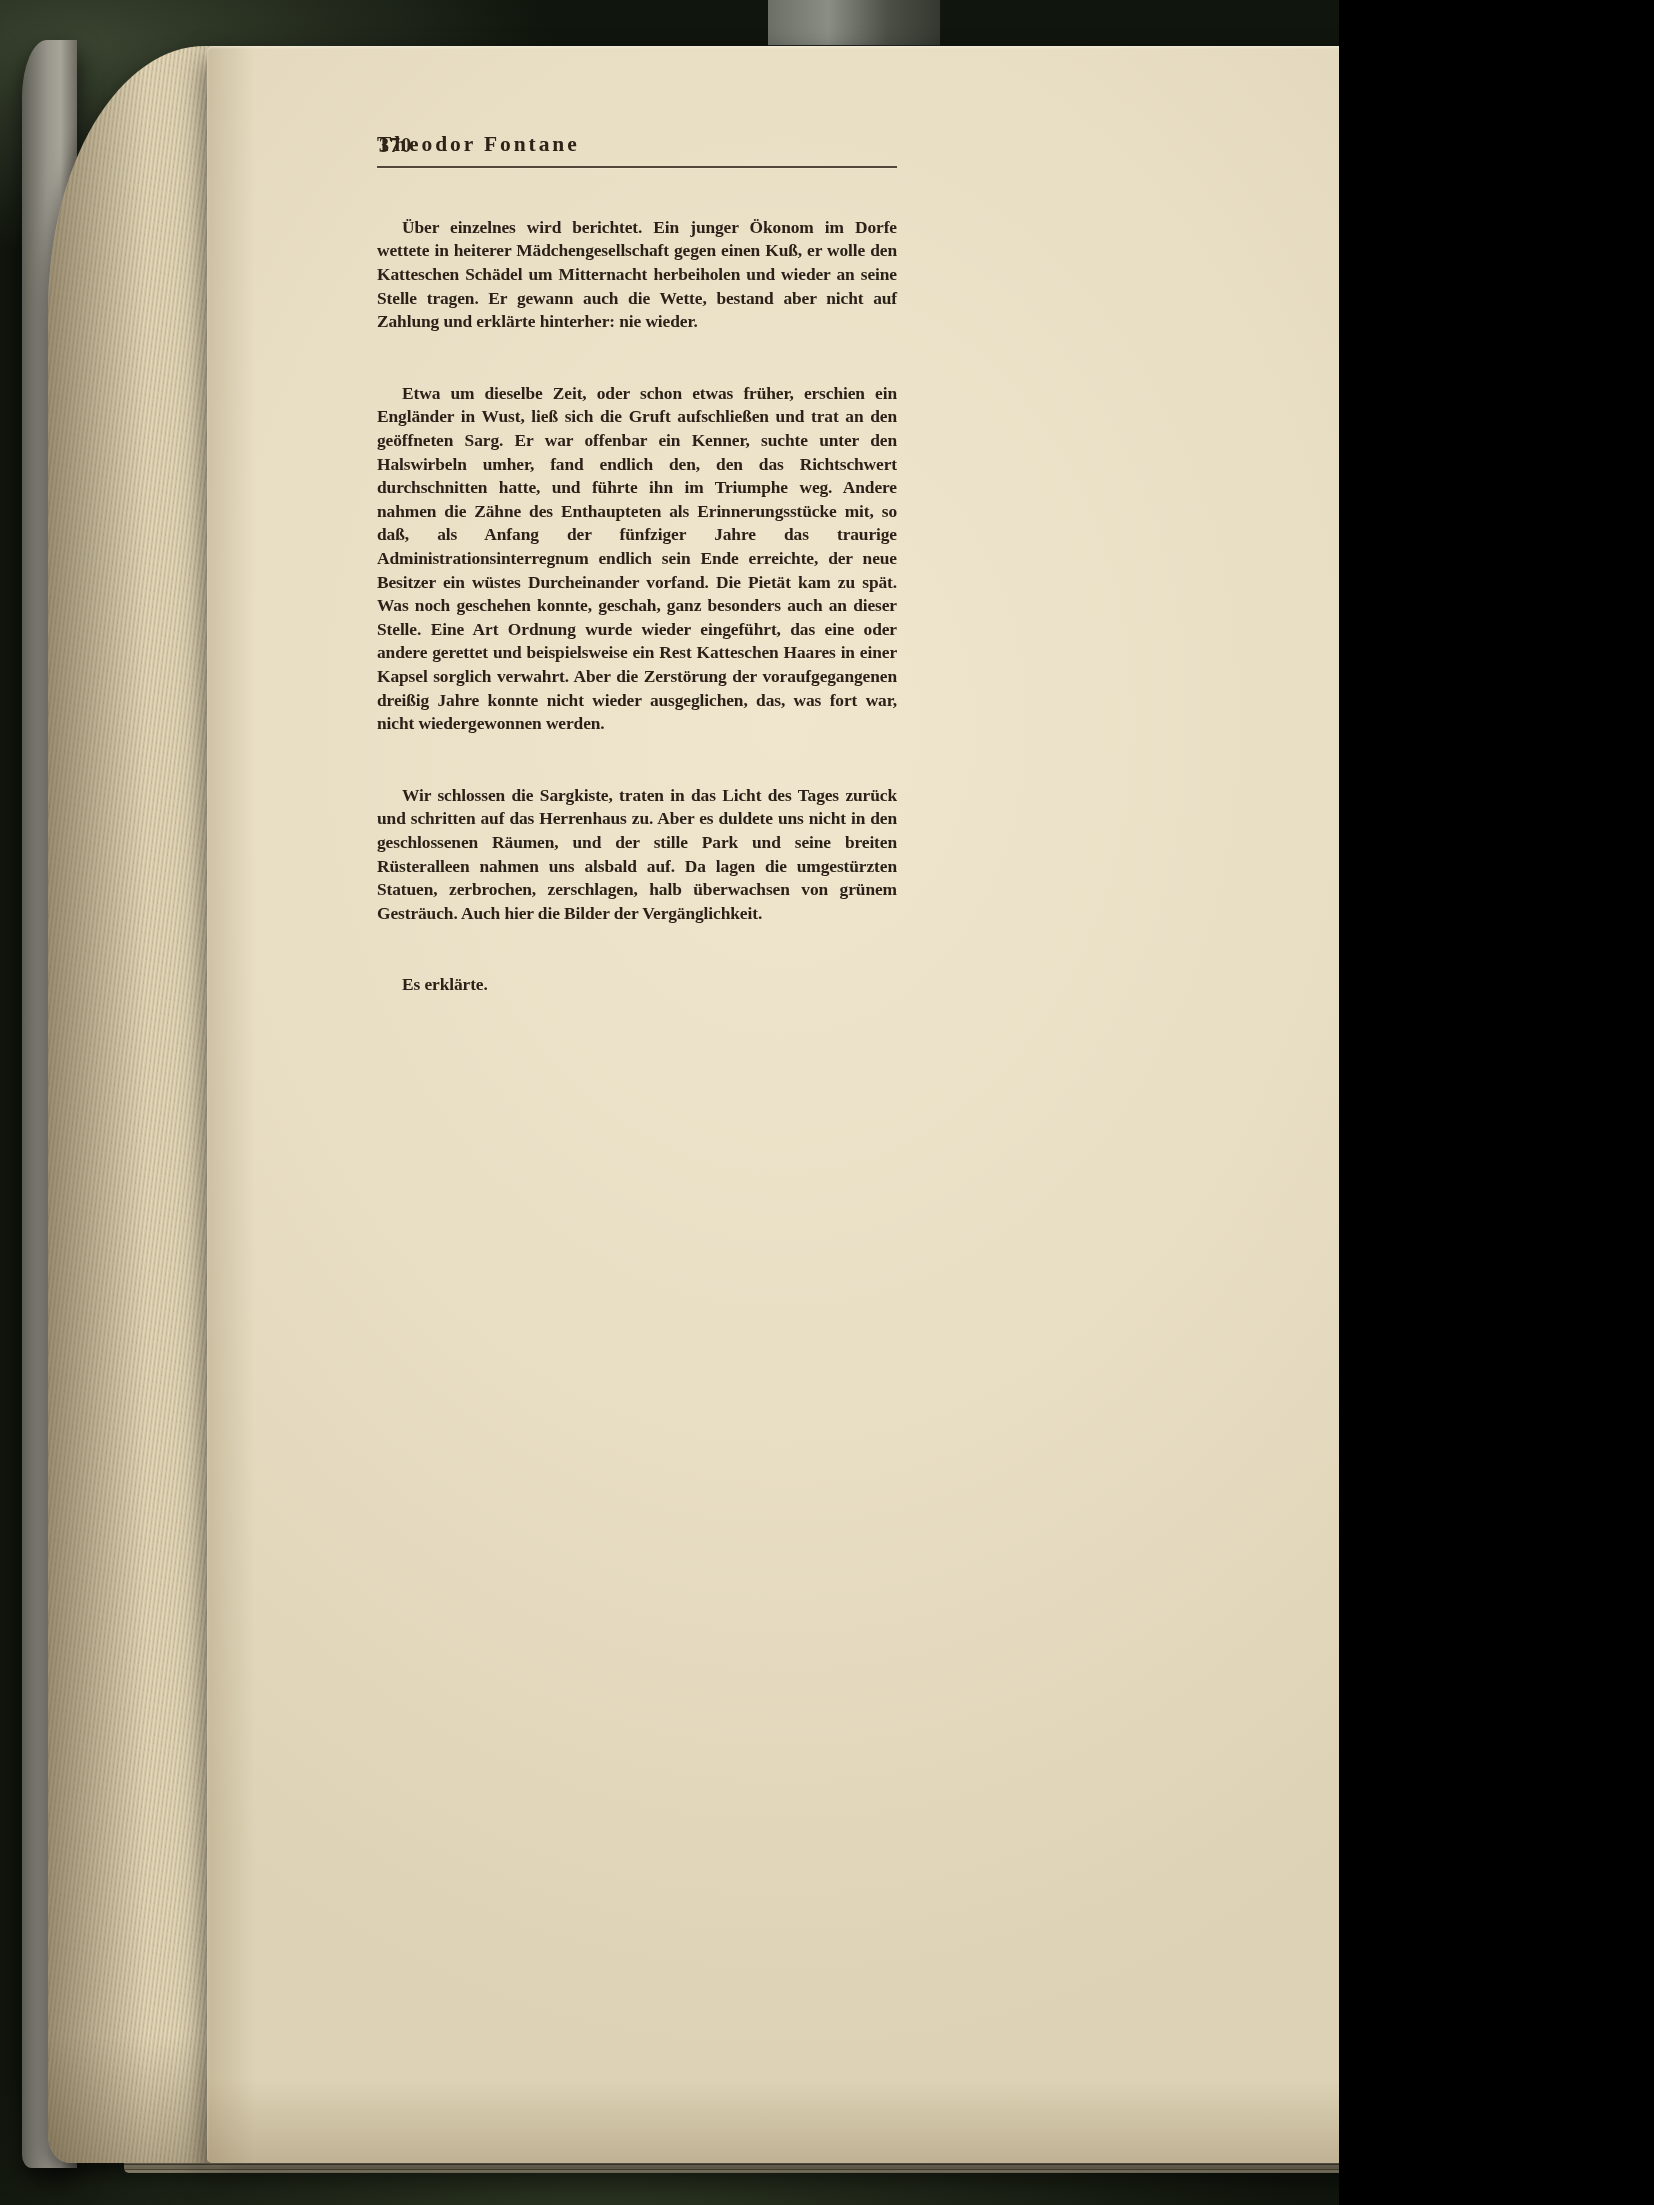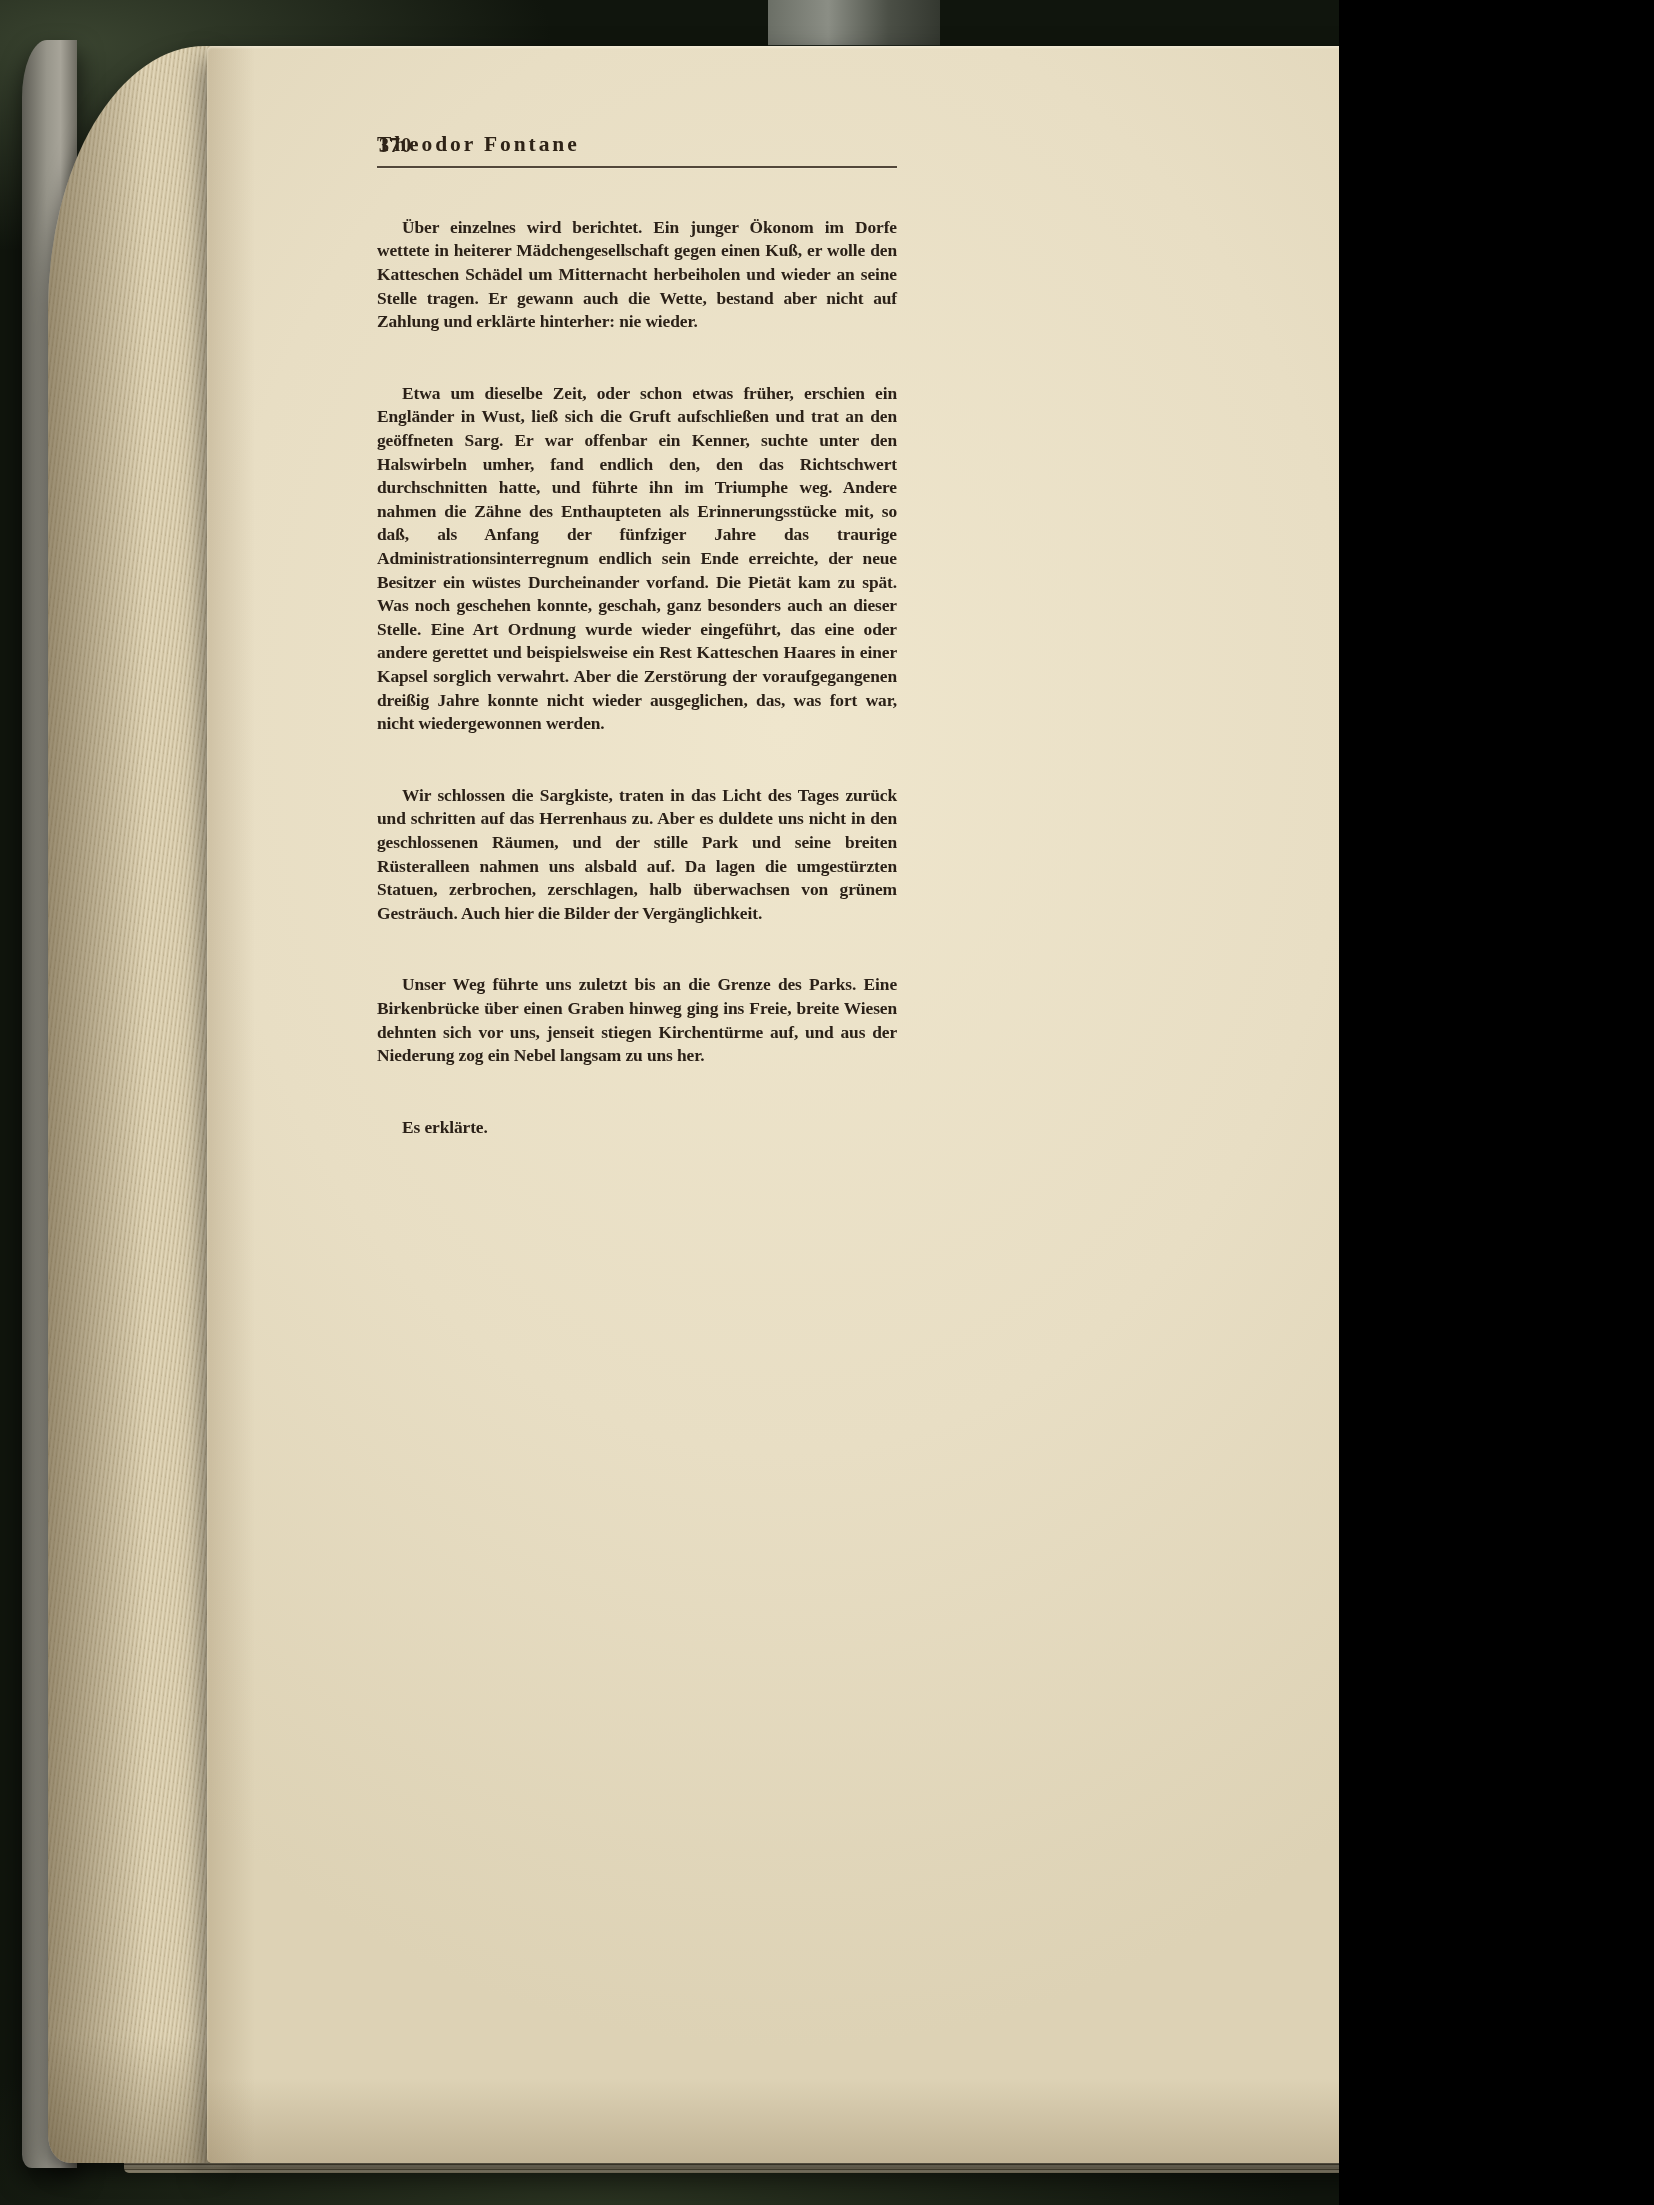--- a/index.html
+++ b/index.html
@@ -116,19 +116,18 @@
   <div class="text-block">
     <div class="header-row">
       <span class="page-num">370</span>
       <span class="header-title">Theodor Fontane</span>
     </div>
     <div class="header-rule"></div>
     <div class="body">
       <p class="indent">Über einzelnes wird berichtet. Ein junger Ökonom im Dorfe wettete in heiterer Mädchengesellschaft gegen einen Kuß, er wolle den Katteschen Schädel um Mitternacht herbeiholen und wieder an seine Stelle tragen. Er gewann auch die Wette, bestand aber nicht auf Zahlung und erklärte hinterher: nie wieder.</p>
       <p class="indent">Etwa um dieselbe Zeit, oder schon etwas früher, erschien ein Engländer in Wust, ließ sich die Gruft aufschließen und trat an den geöffneten Sarg. Er war offenbar ein Kenner, suchte unter den Halswirbeln umher, fand endlich den, den das Richtschwert durchschnitten hatte, und führte ihn im Triumphe weg. Andere nahmen die Zähne des Enthaupteten als Erinnerungsstücke mit, so daß, als Anfang der fünfziger Jahre das traurige Administrationsinterregnum endlich sein Ende erreichte, der neue Besitzer ein wüstes Durcheinander vorfand. Die Pietät kam zu spät. Was noch geschehen konnte, geschah, ganz besonders auch an dieser Stelle. Eine Art Ordnung wurde wieder eingeführt, das eine oder andere gerettet und beispielsweise ein Rest Katteschen Haares in einer Kapsel sorglich verwahrt. Aber die Zerstörung der voraufgegangenen dreißig Jahre konnte nicht wieder ausgeglichen, das, was fort war, nicht wiedergewonnen werden.</p>
       <p class="indent">Wir schlossen die Sargkiste, traten in das Licht des Tages zurück und schritten auf das Herrenhaus zu. Aber es duldete uns nicht in den geschlossenen Räumen, und der stille Park und seine breiten Rüsteralleen nahmen uns alsbald auf. Da lagen die umgestürzten Statuen, zerbrochen, zerschlagen, halb überwachsen von grünem Gesträuch. Auch hier die Bilder der Vergänglichkeit.</p>
-      <p class="indent">Unser Weg führte uns zuletzt bis an die Grenze des Parks. Eine Birkenbrücke über einen Graben hinweg ging ins Freie, breite Wiesen dehnten sich vor uns, jenseit stiegen Kirchentürme auf, und aus der Niederung zog ein Nebel langsam zu uns her.</p>
       <p class="indent">Es erklärte.</p>
     </div>
   </div>
 
 </div>
 
 
 </body></html>

